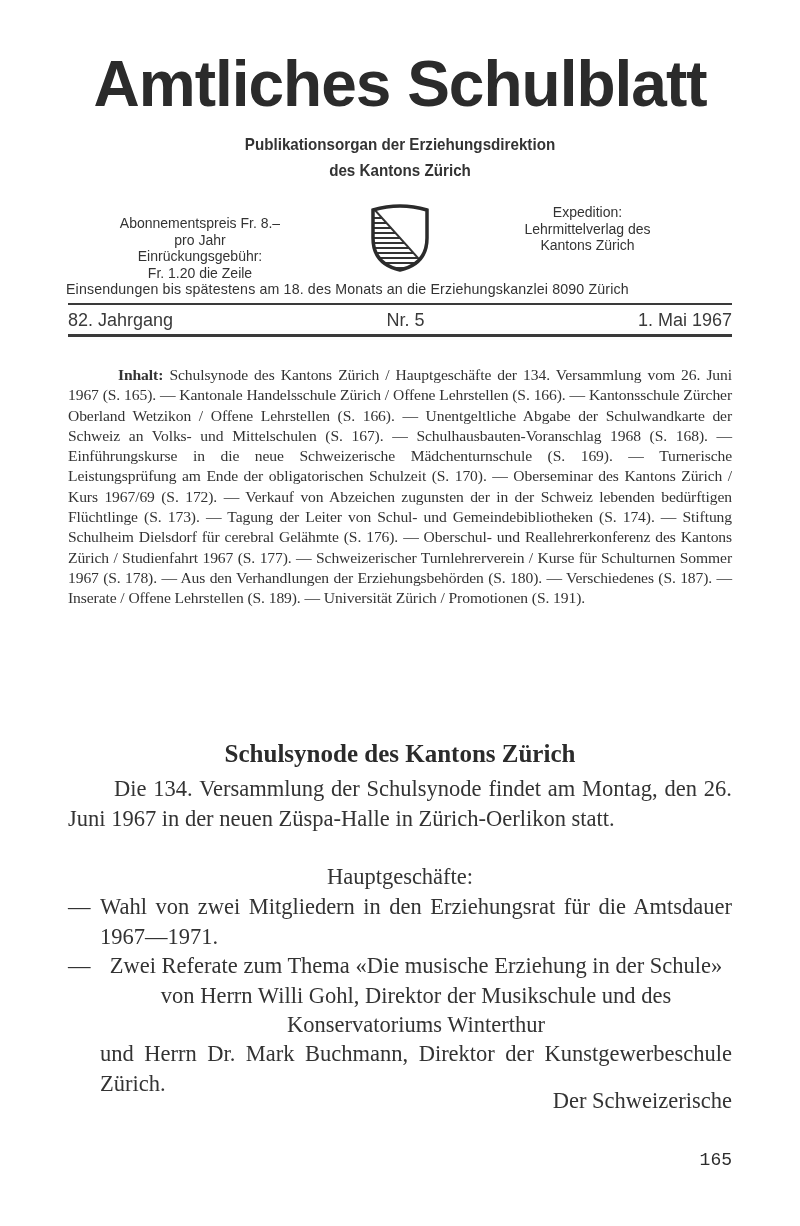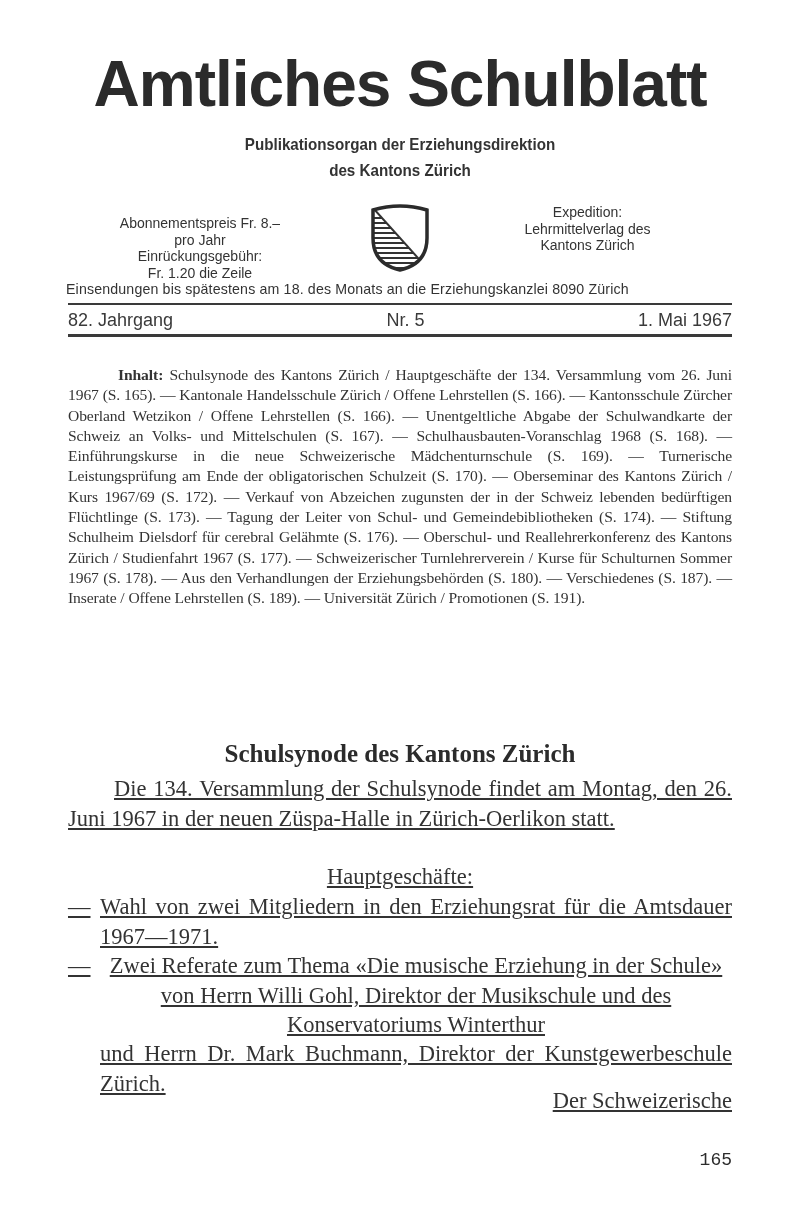--- a/index.html
+++ b/index.html
@@ -33,21 +33,21 @@
     left: 68px; width: 664px; top: 365px;
     font-size: 15.6px; line-height: 20.3px; text-align: justify; color: #333;
     text-indent: 50px; letter-spacing: -0.1px;
   }
   .inhalt b { font-weight: 700; }
   .h2 {
     left: 0; width: 800px; top: 740px; text-align: center;
     font-size: 25px; font-weight: 700; color: #2b2b2b;
   }
   .body-text {
-    font-size: 22.5px; line-height: 29.5px; color: #333; text-decoration: underline;
+    font-size: 22.5px; line-height: 29.5px; color: #333;
   }
   .para { left: 68px; width: 664px; top: 774px; text-align: justify; text-indent: 46px; }
   .hg { left: 0; width: 800px; top: 862px; text-align: center; }
   .item { left: 68px; width: 664px; display: flex; }
   .item .dash { width: 32px; flex: 0 0 32px; }
   .item .txt { flex: 1; text-align: justify; }
   .sig { right: 68px; top: 1086px; text-align: right; }
   .pagenum { right: 68px; top: 1150px; font-size: 18px; color: #2b2b2b; font-family: Liberation Mono, monospace; }
 </style>
 </head>

